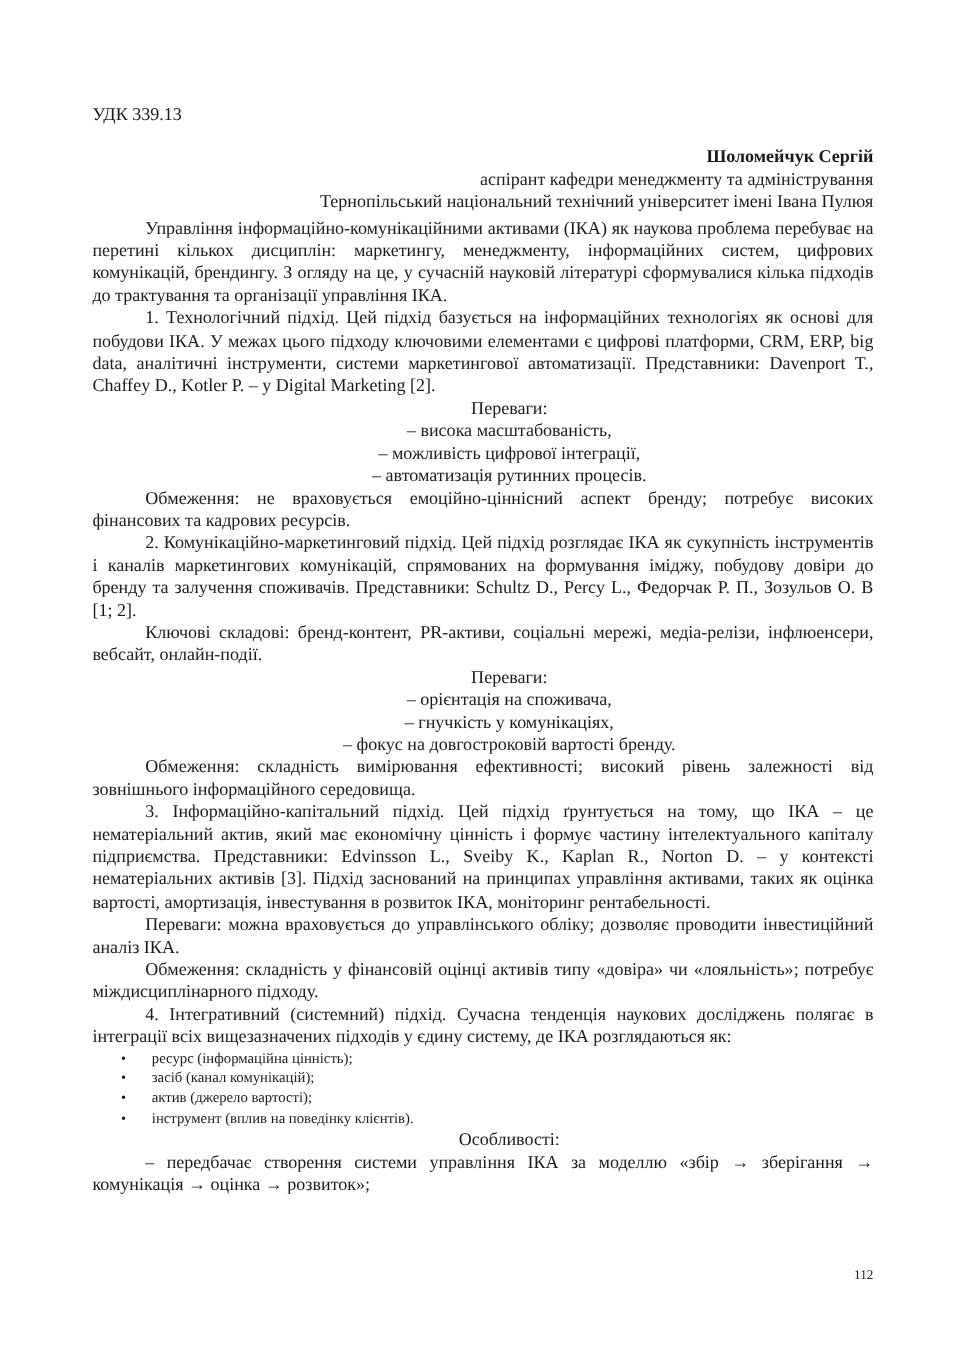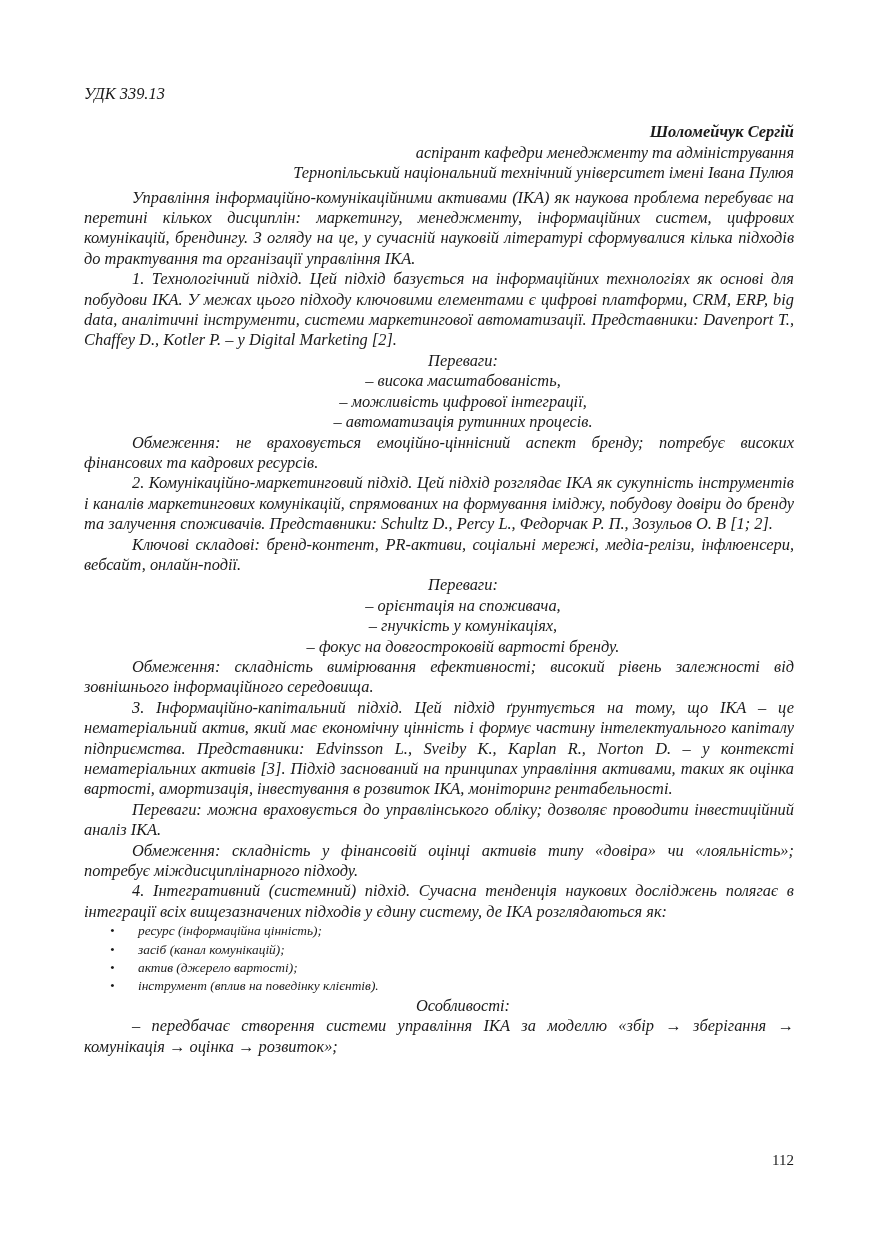--- a/index.html
+++ b/index.html
@@ -11,25 +11,24 @@
       width: 877px;
       height: 1240px;
       position: relative;
       overflow: hidden;
       font-family: "Liberation Serif", serif;
       color: #1a1a1a;
     }
     .page {
       position: absolute;
       left: 84px;
-      top: 84px;
+      top: 94px;
       width: 710px;
       font-size: 16.4px;
       line-height: 20.4px;
-      font-style: italic;
     }
     .udc {
       margin: 0 0 18px 0;
     }
     .author-block {
       text-align: right;
       margin-bottom: 4px;
     }
     .author-name {
       font-weight: bold;
@@ -73,21 +72,21 @@
       left: 26px;
       top: 0;
       font-size: 13px;
     }
     .page-number {
       position: absolute;
       left: 758px;
       top: 1152px;
       width: 36px;
       text-align: right;
-      font-size: 15px;
+      font-size: 12px;
       font-family: "Liberation Serif", serif;
     }
   </style>
 </head>
 <body>
 
 <div class="page">
 
   <p class="udc">УДК 339.13</p>
 

